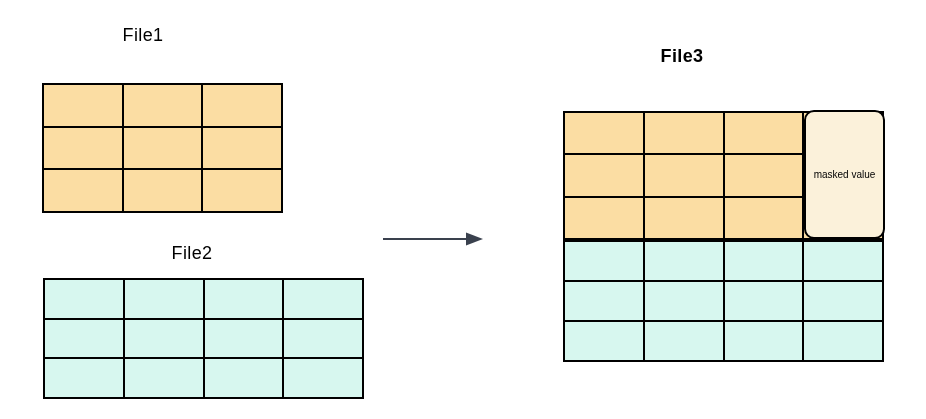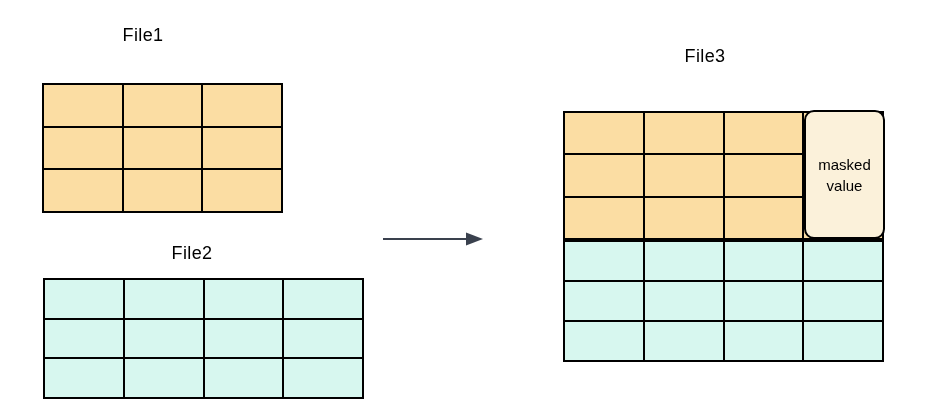--- a/index.html
+++ b/index.html
@@ -17,21 +17,21 @@
     position: absolute;
     width: 160px;
     text-align: center;
     font-size: 18px;
     letter-spacing: 0.4px;
     color: #000000;
     user-select: none;
   }
   #file1-label { left: 63px;  top: 25px; }
   #file2-label { left: 112px; top: 243px; }
-  #file3-label { left: 625px; top: 46px; }
+  #file3-label { left: 602px; top: 46px; font-weight: bold; }
 
   .grid {
     position: absolute;
     display: grid;
     box-sizing: border-box;
     border: 1px solid #000000;
     background: #ffffff;
   }
   .grid .cell {
     border: 1px solid #000000;
@@ -46,22 +46,22 @@
     left: 804px;
     top: 110px;
     width: 81px;
     height: 129px;
     box-sizing: border-box;
     border: 2px solid #000000;
     border-radius: 10px;
     display: flex;
     align-items: center;
     justify-content: center;
-    text-align: center;
-    font-size: 15px;
+    text-align: left;
+    font-size: 10px;
     line-height: 1.4;
     color: #000000;
     padding: 4px;
     z-index: 2;
   }
 
   .arrow-svg {
     position: absolute;
     left: 378px;
     top: 229px;

